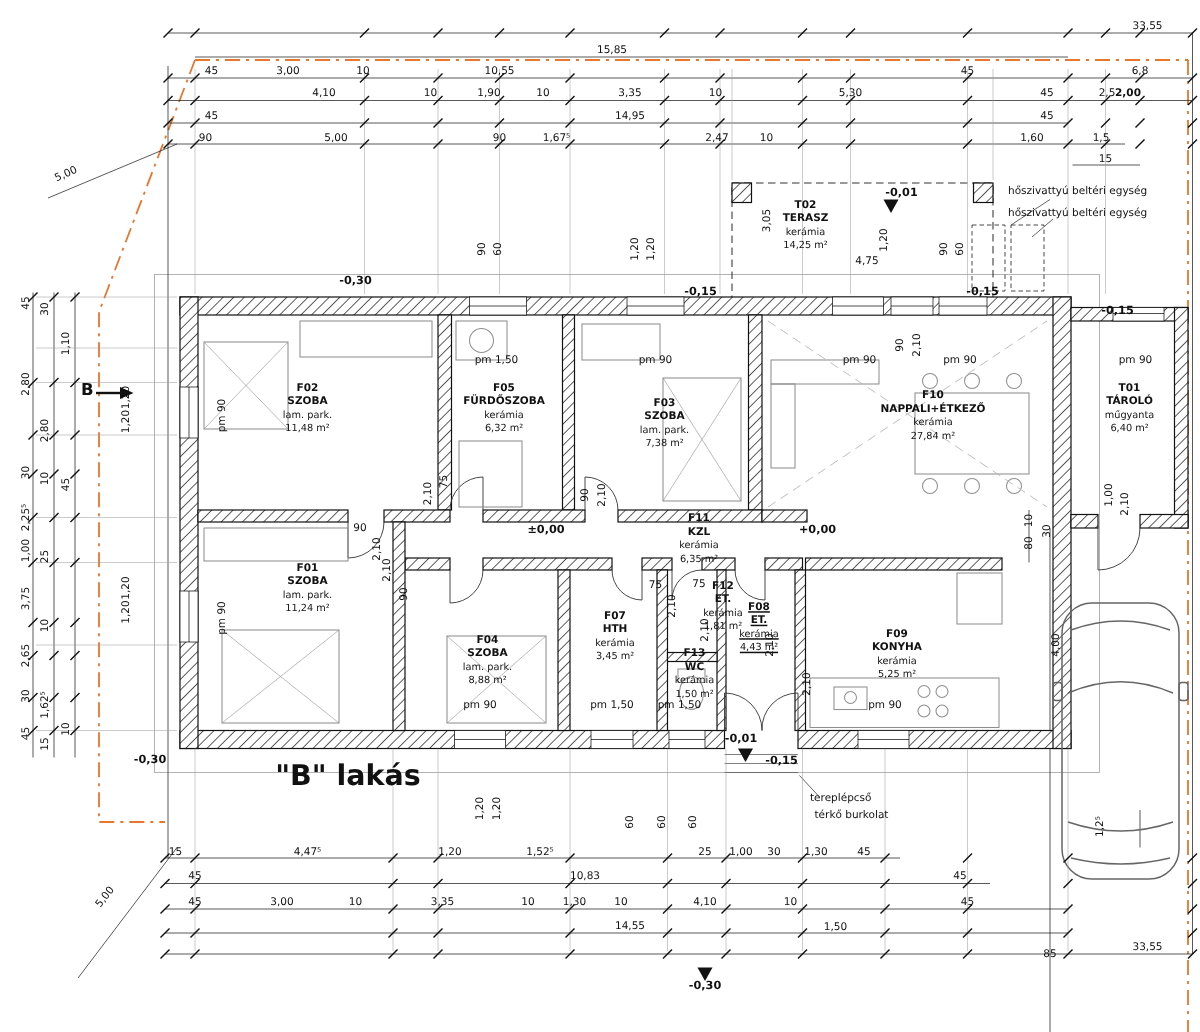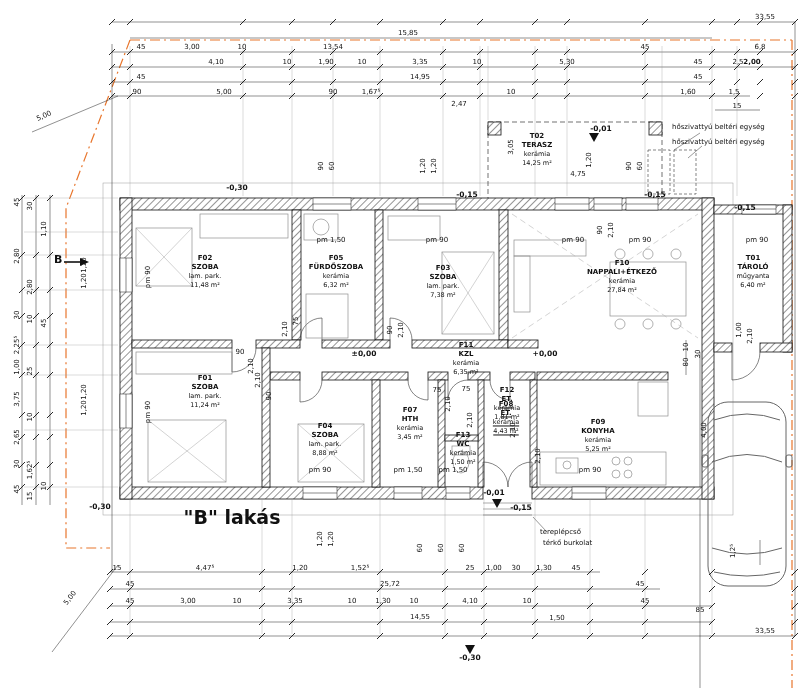--- a/index.html
+++ b/index.html
@@ -427,41 +427,41 @@
       </g>
   </svg>
 
 
   <div id="labels">
     <span class="lbl dim" style="left: 765px; top: 17px; transform: translate(-50%, -50%);">33,55</span>
       <span class="lbl dim" style="left: 408px; top: 33px; transform: translate(-50%, -50%);">15,85</span>
       <span class="lbl dim" style="left: 141px; top: 47px; transform: translate(-50%, -50%);">45</span>
       <span class="lbl dim" style="left: 192px; top: 47px; transform: translate(-50%, -50%);">3,00</span>
       <span class="lbl dim" style="left: 242px; top: 47px; transform: translate(-50%, -50%);">10</span>
-      <span class="lbl dim" style="left: 333px; top: 47px; transform: translate(-50%, -50%);">13,54</span>
+      <span class="lbl dim" style="left: 333px; top: 47px; transform: translate(-50%, -50%);">10,55</span>
       <span class="lbl dim" style="left: 645px; top: 47px; transform: translate(-50%, -50%);">45</span>
       <span class="lbl dim" style="left: 760px; top: 47px; transform: translate(-50%, -50%); text-align: right;">6,8</span>
       <span class="lbl dim" style="left: 216px; top: 62px; transform: translate(-50%, -50%);">4,10</span>
       <span class="lbl dim" style="left: 287px; top: 62px; transform: translate(-50%, -50%);">10</span>
       <span class="lbl dim" style="left: 326px; top: 62px; transform: translate(-50%, -50%);">1,90</span>
       <span class="lbl dim" style="left: 362px; top: 62px; transform: translate(-50%, -50%);">10</span>
       <span class="lbl dim" style="left: 420px; top: 62px; transform: translate(-50%, -50%);">3,35</span>
       <span class="lbl dim" style="left: 477px; top: 62px; transform: translate(-50%, -50%);">10</span>
       <span class="lbl dim" style="left: 567px; top: 62px; transform: translate(-50%, -50%);">5,30</span>
       <span class="lbl dim" style="left: 698px; top: 62px; transform: translate(-50%, -50%);">45</span>
       <span class="lbl dim" style="left: 752px; top: 62px; transform: translate(-50%, -50%); font-weight: bold;">2,00</span>
       <span class="lbl dim" style="left: 738px; top: 62px; transform: translate(-50%, -50%);">2,5</span>
       <span class="lbl dim" style="left: 141px; top: 77px; transform: translate(-50%, -50%);">45</span>
       <span class="lbl dim" style="left: 420px; top: 77px; transform: translate(-50%, -50%);">14,95</span>
       <span class="lbl dim" style="left: 698px; top: 77px; transform: translate(-50%, -50%);">45</span>
       <span class="lbl dim" style="left: 137px; top: 92px; transform: translate(-50%, -50%);">90</span>
       <span class="lbl dim" style="left: 224px; top: 92px; transform: translate(-50%, -50%);">5,00</span>
       <span class="lbl dim" style="left: 333px; top: 92px; transform: translate(-50%, -50%);">90</span>
       <span class="lbl dim" style="left: 371px; top: 92px; transform: translate(-50%, -50%);">1,67⁵</span>
-      <span class="lbl dim" style="left: 459px; top: 92px; transform: translate(-50%, -50%); margin-top: 12px;">2,47</span>
+      <span class="lbl dim" style="left: 478px; top: 92px; transform: translate(-50%, -50%);">2,47</span>
       <span class="lbl dim" style="left: 511px; top: 92px; transform: translate(-50%, -50%);">10</span>
       <span class="lbl dim" style="left: 688px; top: 92px; transform: translate(-50%, -50%);">1,60</span>
       <span class="lbl dim" style="left: 734px; top: 92px; transform: translate(-50%, -50%);">1,5</span>
       <span class="lbl dim" style="left: 737px; top: 106px; transform: translate(-50%, -50%);">15</span>
       <span class="lbl dim" style="left: 44px; top: 116px; transform: translate(-50%, -50%) rotate(-24deg);">5,00</span>
       <span class="lbl dim" style="left: 17px; top: 202px; transform: translate(-50%, -50%) rotate(-90deg);">45</span>
       <span class="lbl dim" style="left: 30px; top: 206px; transform: translate(-50%, -50%) rotate(-90deg);">30</span>
       <span class="lbl dim" style="left: 44px; top: 229px; transform: translate(-50%, -50%) rotate(-90deg);">1,10</span>
       <span class="lbl dim" style="left: 17px; top: 256px; transform: translate(-50%, -50%) rotate(-90deg);">2,80</span>
       <span class="lbl dim" style="left: 30px; top: 287px; transform: translate(-50%, -50%) rotate(-90deg);">2,80</span>
@@ -524,34 +524,34 @@
       <span class="lbl dim" style="left: 117px; top: 568px; transform: translate(-50%, -50%);">15</span>
       <span class="lbl dim" style="left: 205px; top: 568px; transform: translate(-50%, -50%);">4,47⁵</span>
       <span class="lbl dim" style="left: 300px; top: 568px; transform: translate(-50%, -50%);">1,20</span>
       <span class="lbl dim" style="left: 360px; top: 568px; transform: translate(-50%, -50%);">1,52⁵</span>
       <span class="lbl dim" style="left: 470px; top: 568px; transform: translate(-50%, -50%);">25</span>
       <span class="lbl dim" style="left: 494px; top: 568px; transform: translate(-50%, -50%);">1,00</span>
       <span class="lbl dim" style="left: 516px; top: 568px; transform: translate(-50%, -50%);">30</span>
       <span class="lbl dim" style="left: 544px; top: 568px; transform: translate(-50%, -50%);">1,30</span>
       <span class="lbl dim" style="left: 576px; top: 568px; transform: translate(-50%, -50%);">45</span>
       <span class="lbl dim" style="left: 130px; top: 584px; transform: translate(-50%, -50%);">45</span>
-      <span class="lbl dim" style="left: 390px; top: 584px; transform: translate(-50%, -50%);">25,72</span>
+      <span class="lbl dim" style="left: 390px; top: 584px; transform: translate(-50%, -50%);">10,83</span>
       <span class="lbl dim" style="left: 640px; top: 584px; transform: translate(-50%, -50%);">45</span>
       <span class="lbl dim" style="left: 130px; top: 601px; transform: translate(-50%, -50%);">45</span>
       <span class="lbl dim" style="left: 188px; top: 601px; transform: translate(-50%, -50%);">3,00</span>
       <span class="lbl dim" style="left: 237px; top: 601px; transform: translate(-50%, -50%);">10</span>
       <span class="lbl dim" style="left: 295px; top: 601px; transform: translate(-50%, -50%);">3,35</span>
       <span class="lbl dim" style="left: 352px; top: 601px; transform: translate(-50%, -50%);">10</span>
       <span class="lbl dim" style="left: 383px; top: 601px; transform: translate(-50%, -50%);">1,30</span>
       <span class="lbl dim" style="left: 414px; top: 601px; transform: translate(-50%, -50%);">10</span>
       <span class="lbl dim" style="left: 470px; top: 601px; transform: translate(-50%, -50%);">4,10</span>
       <span class="lbl dim" style="left: 527px; top: 601px; transform: translate(-50%, -50%);">10</span>
       <span class="lbl dim" style="left: 557px; top: 618px; transform: translate(-50%, -50%);">1,50</span>
       <span class="lbl dim" style="left: 645px; top: 601px; transform: translate(-50%, -50%);">45</span>
-      <span class="lbl dim" style="left: 700px; top: 610px; transform: translate(-50%, -50%);">85</span>
+      <span class="lbl dim" style="left: 700px; top: 636px; transform: translate(-50%, -50%);">85</span>
       <span class="lbl dim" style="left: 420px; top: 617px; transform: translate(-50%, -50%);">14,55</span>
       <span class="lbl dim" style="left: 765px; top: 631px; transform: translate(-50%, -50%);">33,55</span>
     <span class="lbl dim" style="left: 331px; top: 240px; transform: translate(-50%, -50%);">pm 1,50</span>
       <span class="lbl dim" style="left: 437px; top: 240px; transform: translate(-50%, -50%);">pm 90</span>
       <span class="lbl dim" style="left: 573px; top: 240px; transform: translate(-50%, -50%);">pm 90</span>
       <span class="lbl dim" style="left: 640px; top: 240px; transform: translate(-50%, -50%);">pm 90</span>
       <span class="lbl dim" style="left: 757px; top: 240px; transform: translate(-50%, -50%);">pm 90</span>
       <span class="lbl dim" style="left: 148px; top: 277px; transform: translate(-50%, -50%) rotate(-90deg);">pm 90</span>
       <span class="lbl dim" style="left: 148px; top: 412px; transform: translate(-50%, -50%) rotate(-90deg);">pm 90</span>
       <span class="lbl dim" style="left: 320px; top: 470px; transform: translate(-50%, -50%);">pm 90</span>
@@ -622,21 +622,21 @@
         <div class="rname">SZOBA</div>
         <div class="rfloor">lam. park.</div>
         <div class="rarea">8,88 m²</div>
       </div>
       <div class="room-label" style="left: 410px; top: 424px; transform: translate(-50%, -50%);">
         <div class="rid">F07</div>
         <div class="rname">HTH</div>
         <div class="rfloor">kerámia</div>
         <div class="rarea">3,45 m²</div>
       </div>
-      <div class="room-label" style="left: 484px; top: 404px; transform: translate(-50%, -50%); padding-left: 46px;">
+      <div class="room-label" style="left: 459px; top: 404px; transform: translate(-50%, -50%); padding-left: 46px;">
         <div class="rid">F12</div>
         <div class="rname">ET.</div>
         <div class="rfloor">kerámia</div>
         <div class="rarea">1,81 m²</div>
       </div>
       <div class="room-label" style="left: 463px; top: 449px; transform: translate(-50%, -50%);">
         <div class="rid">F13</div>
         <div class="rname">WC</div>
         <div class="rfloor">kerámia</div>
         <div class="rarea">1,50 m²</div>

